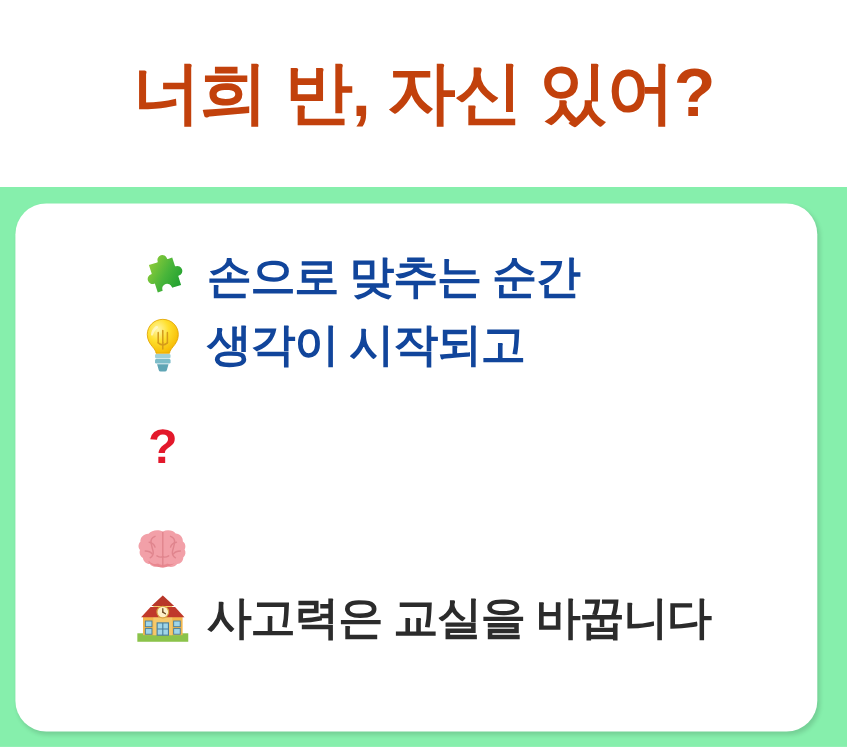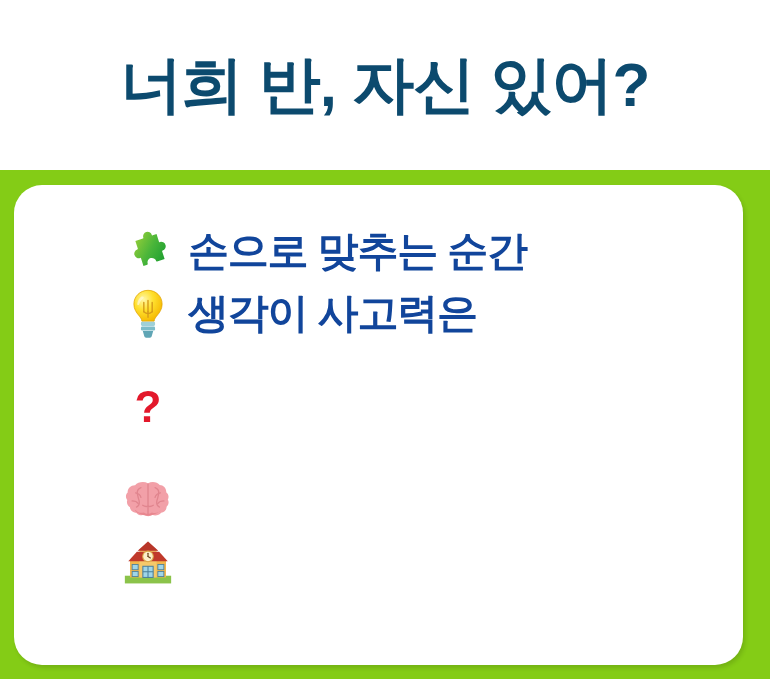--- a/index.html
+++ b/index.html
@@ -35,35 +35,35 @@
     display: flex;
     align-items: center;
     justify-content: center;
     background: #ffffff;
   }
   .title-text {
     font-size: 62px;
     font-weight: 700;
     letter-spacing: -1px;
     line-height: 1.05;
-    color: #0c4a6e;
+    color: #c2410c;
     white-space: nowrap;
     text-align: left;
     margin: 0;
     padding: 0 10px;
   }
 
   
   .band {
     position: absolute;
     left: 0;
     top: 170px;
     width: 770px;
     height: 509px;
-    background: #84cc16;
+    background: #86efac;
   }
   .card {
     position: absolute;
     left: 14px;
     top: 15px;
     width: 729px;
     height: 480px;
     background: #ffffff;
     border-radius: 28px;
     box-shadow: 2px 3px 4px rgba(0,0,0,0.13);
@@ -198,21 +198,21 @@
                 <g stroke="#d59b1a" stroke-width="1.5" fill="none" stroke-linecap="round">
                   <path d="M15.5 15.5 v10 M20 13.5 v12 M24.5 15.5 v10"></path>
                   <path d="M15.5 25.5 q4.5 4 9 0"></path>
                   <path d="M20 25.5 v6"></path>
                 </g>
                 <rect x="12.4" y="36.4" width="15.2" height="4.4" rx="1.4" fill="#9fd0d8"></rect>
                 <rect x="12.4" y="41.4" width="15.2" height="4.4" rx="1.4" fill="#7cbcc9"></rect>
                 <path d="M14.4 46.4 h11.2 l-1.6 5.6 a2 2 0 0 1 -2 1.6 h-4 a2 2 0 0 1 -2 -1.6 z" fill="#5fa5b5"></path>
               </svg>
             </span>
-            <span class="line-text navy">생각이 사고력은</span>
+            <span class="line-text navy">생각이 시작되고</span>
           </div>
 
         </div>
 
         <div class="group gap-after">
 
           <div class="line">
             <span class="line-icon icon-qmark">?</span>
           </div>
 
@@ -255,20 +255,21 @@
                   <path d="M28 21.5 l2.8 1.8"></path>
                 </g>
                 <rect x="22" y="33" width="12" height="13" fill="#9fd5e8" stroke="#4a7f9b" stroke-width="1.2"></rect>
                 <path d="M28 33 v13 M22 39.5 h12" stroke="#4a7f9b" stroke-width="1.2"></path>
                 <rect x="9.5" y="31" width="7" height="6" fill="#9fd5e8" stroke="#4a7f9b" stroke-width="1"></rect>
                 <rect x="9.5" y="39" width="7" height="6" fill="#9fd5e8" stroke="#4a7f9b" stroke-width="1"></rect>
                 <rect x="39.5" y="31" width="7" height="6" fill="#9fd5e8" stroke="#4a7f9b" stroke-width="1"></rect>
                 <rect x="39.5" y="39" width="7" height="6" fill="#9fd5e8" stroke="#4a7f9b" stroke-width="1"></rect>
               </svg>
             </span>
+            <span class="line-text dark">사고력은 교실을 바꿉니다</span>
           </div>
 
         </div>
 
       </div>
     </div>
   </div>
 
 </div>
 

